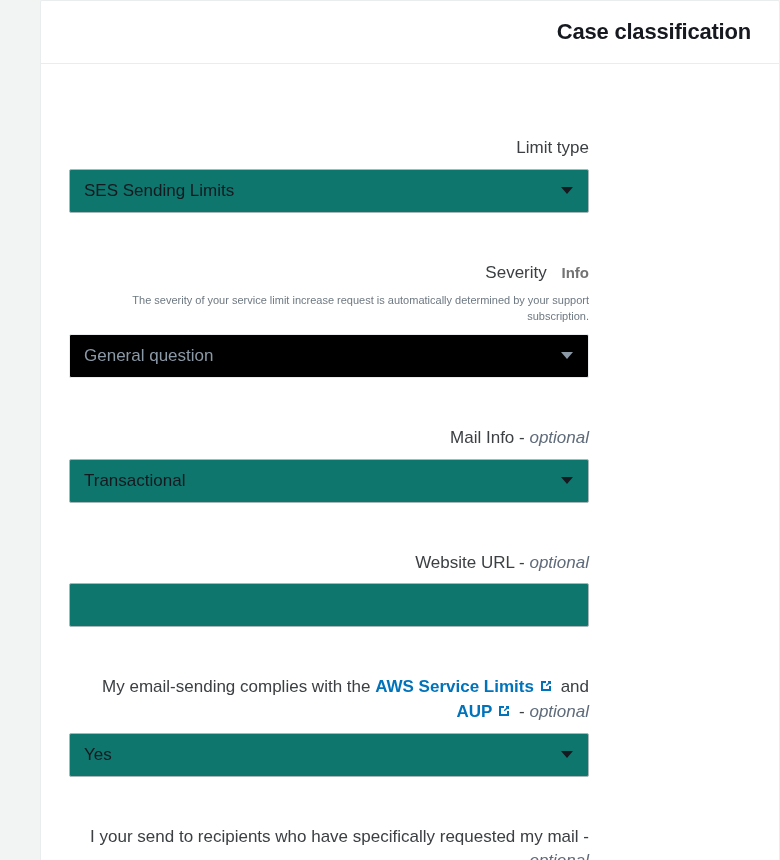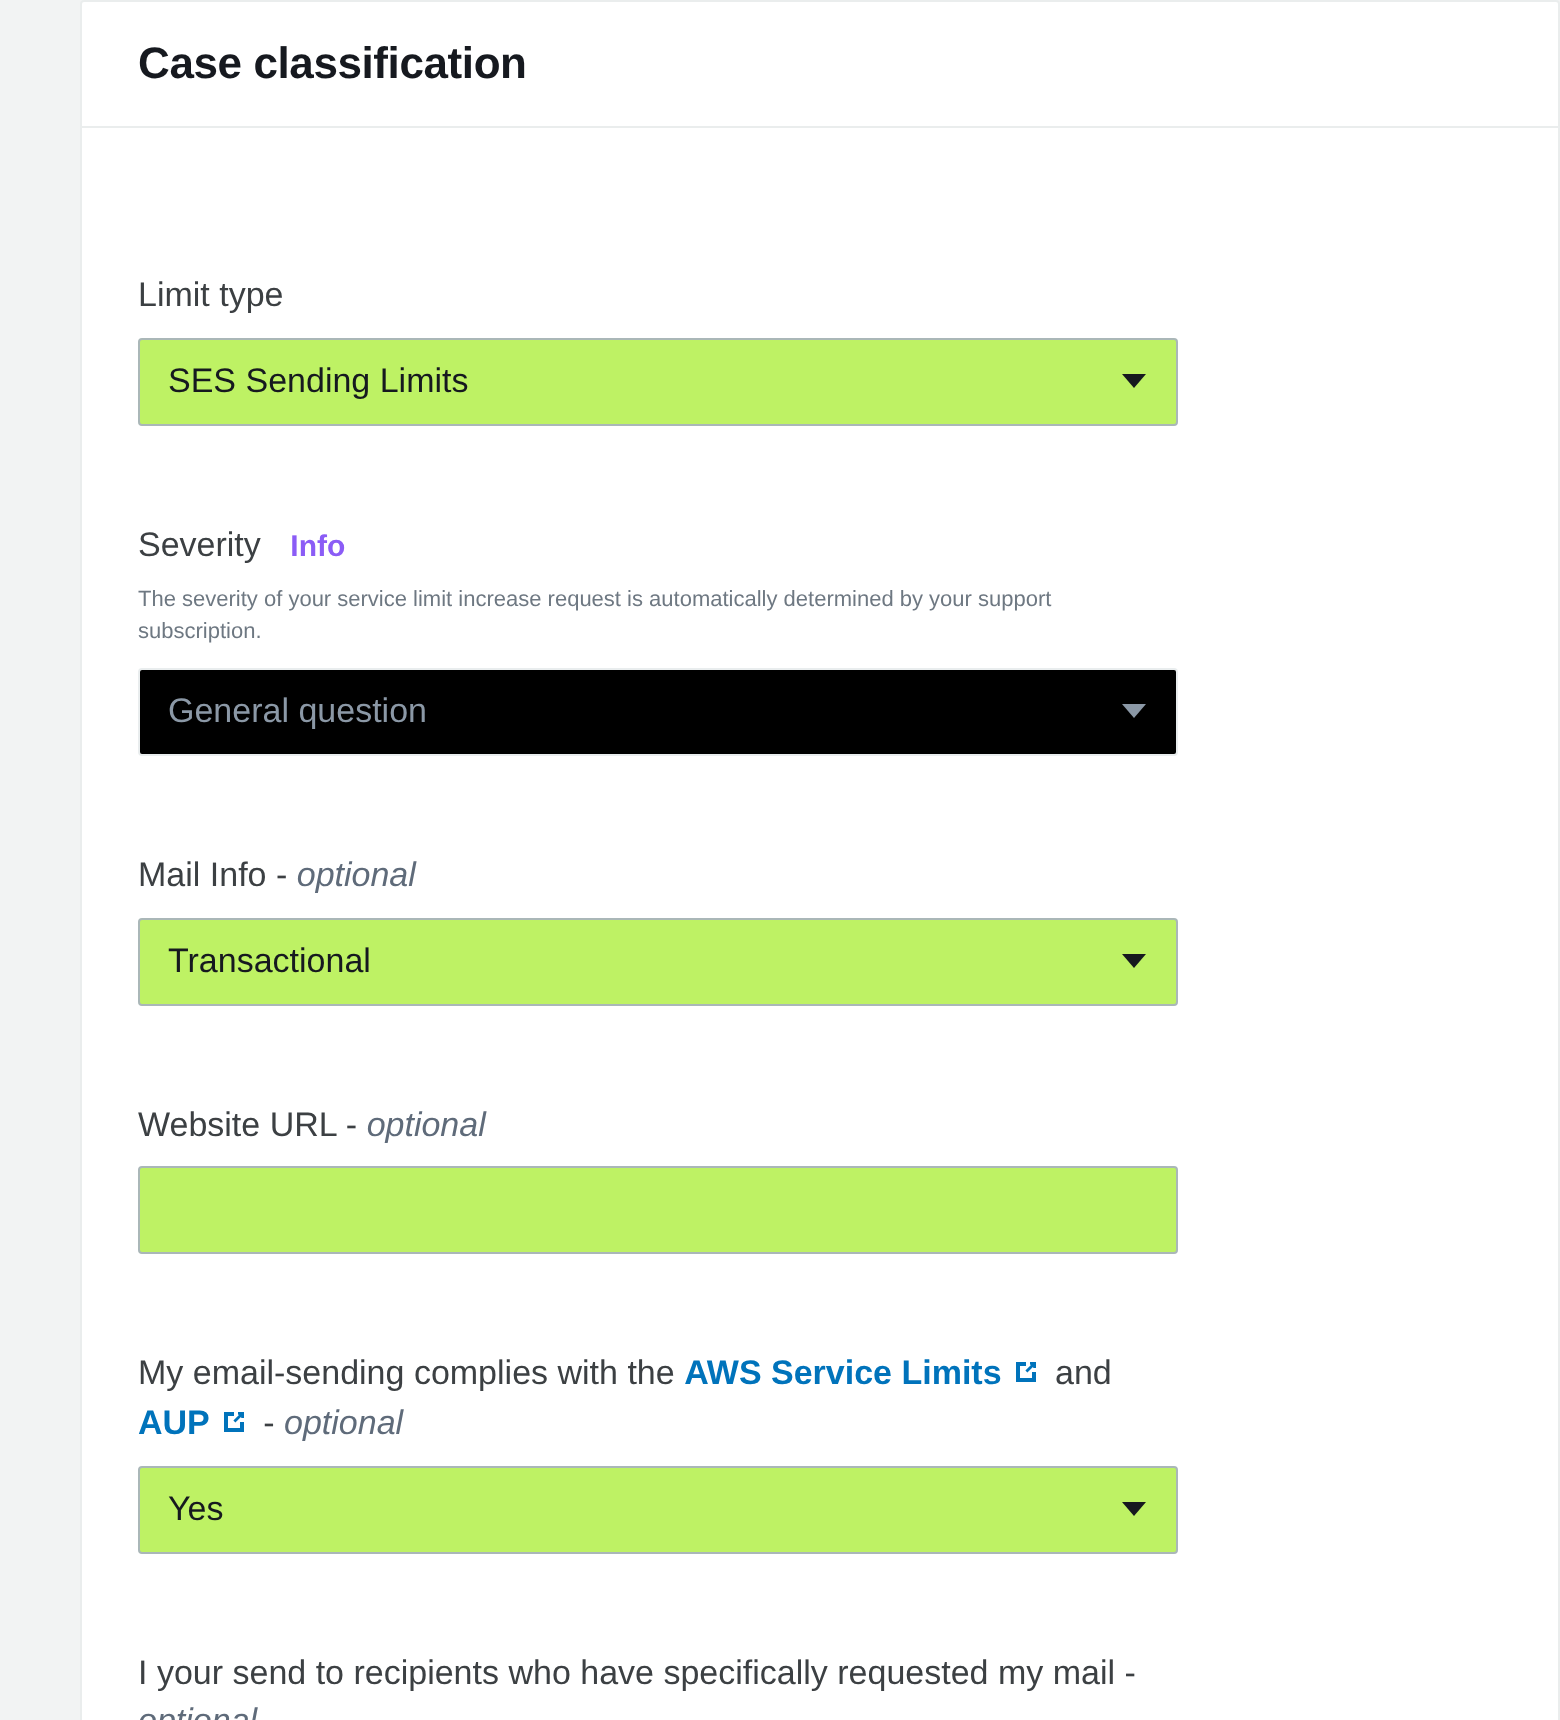--- a/index.html
+++ b/index.html
@@ -10,20 +10,21 @@
     color: #16191f;
     font-size: 16px;
   }
   .page {
     width: 780px;
     height: 860px;
     background: #f2f3f3;
     padding-left: 40px;
     padding-right: 0;
     overflow: hidden;
+    text-align: right;
   }
   .panel {
     background: #fff;
     border: 1px solid #eaeded;
     border-radius: 2px;
   }
   .panel-header {
     padding: 18px 28px 18px 28px;
     border-bottom: 1px solid #eaeded;
   }
@@ -42,40 +43,40 @@
     color: #3c4043;
     margin-bottom: 8px;
     line-height: 1.45;
     margin-top: 48px;
   }
   .field-label .opt {
     font-style: italic;
     color: #5f6b7a;
   }
   .info-link {
-    color: #8b5cf6;
+    color: #737373;
     font-weight: 700;
     font-size: 15px;
     margin-left: 10px;
     cursor: pointer;
   }
   .help-text {
     color: #6e7882;
     font-size: 11px;
     line-height: 1.4;
     margin-top: 2px;
     margin-bottom: 10px;
     max-width: 520px;
   }
   .select, .input {
     width: 100%;
     height: 44px;
     border: 1px solid #aab7b8;
     border-radius: 2px;
-    background: #bef264;
+    background: #0f766e;
     display: flex;
     align-items: center;
     padding: 0 14px;
     font-size: 17px;
     color: #16191f;
     position: relative;
     cursor: pointer;
   }
   .select .caret {
     margin-left: auto;

